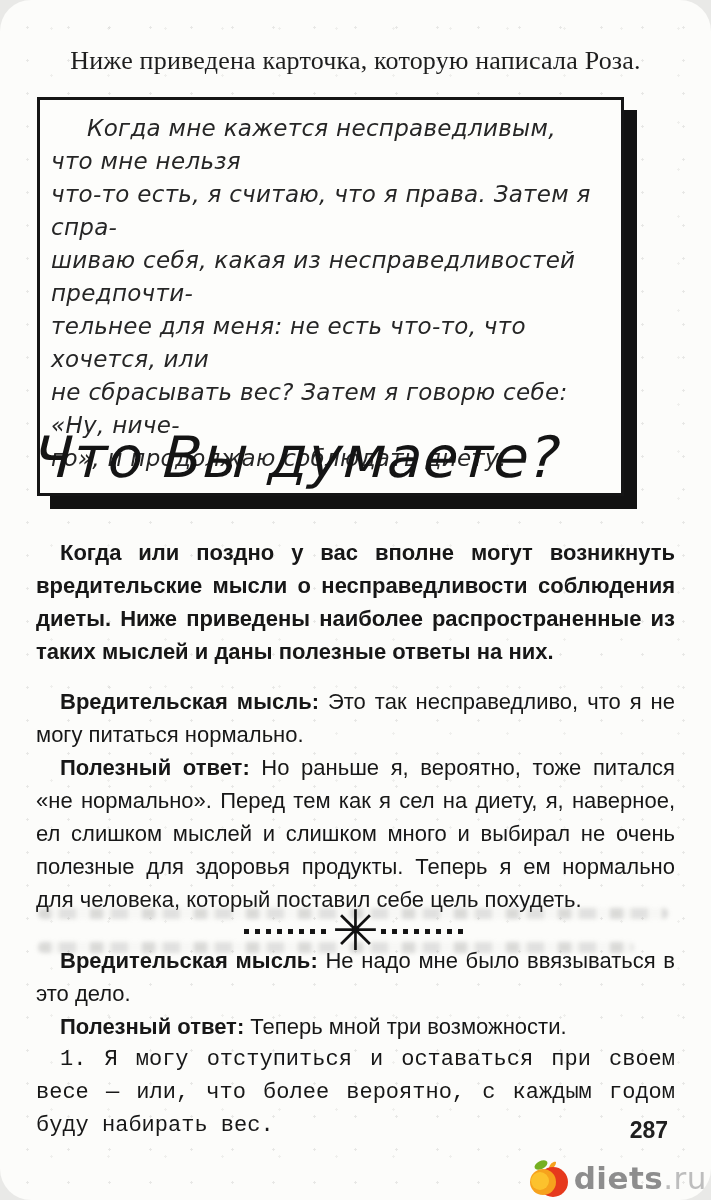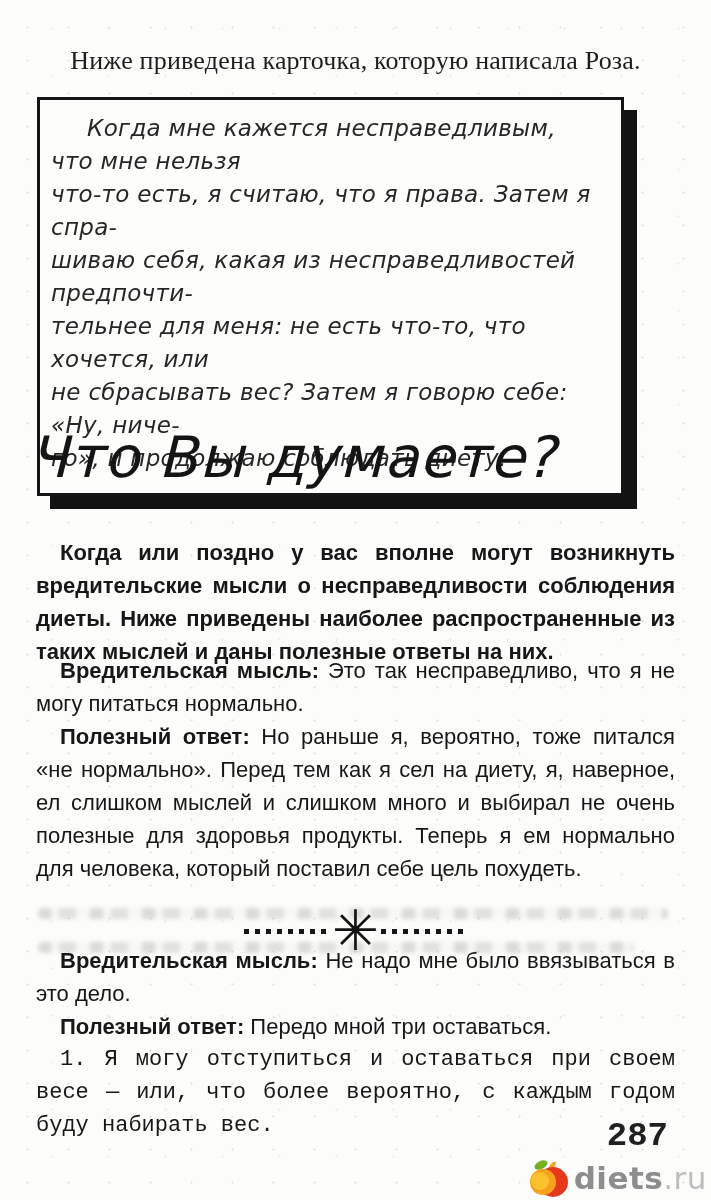--- a/index.html
+++ b/index.html
@@ -14,20 +14,21 @@
     margin: 0 auto;
     background-color: #fcfcfa;
     background-image:
       radial-gradient(circle, rgba(110,110,105,0.14) 1px, transparent 1.4px),
       radial-gradient(circle, rgba(110,110,105,0.09) 1px, transparent 1.4px);
     background-size: 41px 33px, 57px 47px;
     background-position: 7px 11px, 23px 5px;
     overflow: hidden;
     color: #1b1b1b;
     font-family: "Liberation Sans", sans-serif;
+    border-radius: 31px;
   }
 
   
   .intro-line {
     position: absolute;
     top: 46px;
     left: 0;
     width: 100%;
     text-align: center;
     font-family: "Liberation Serif", serif;
@@ -83,21 +84,21 @@
   }
   .intro-par {
     top: 536px;
     font-weight: 700;
     text-indent: 24px;
   }
   .qa-block p {
     margin: 0;
     text-indent: 24px;
   }
-  .qa1 { top: 654px; }
+  .qa1 { top: 685px; }
   .qa2 { top: 944px; }
   .label { font-weight: 700; }
   .list-item { text-indent: 16px; font-family: Liberation Mono, monospace; }
 
   
   .ghost {
     position: absolute;
     left: 38px;
     width: 630px;
     height: 11px;
@@ -132,24 +133,23 @@
     color: #121212;
     margin: 0 2px;
     font-weight: 700;
   }
 
   
   .page-number {
     position: absolute;
     top: 1117px;
     right: 43px;
-    font-size: 34px;
+    font-size: 23px;
     font-weight: 700;
     color: #202020;
-    font-family: Liberation Mono, monospace;
   }
   .watermark {
     position: absolute;
     top: 1158px;
     right: 4px;
     display: flex;
     align-items: center;
     gap: 5px;
   }
   .watermark .apple { width: 42px; height: 40px; }
@@ -191,21 +191,21 @@
   <div class="ghost ghost-2"></div>
 
   <div class="divider">
     <span class="dots"></span>
     <span class="star">✳</span>
     <span class="dots"></span>
   </div>
 
   <div class="body-text qa-block qa2">
     <p><span class="label">Вредительская мысль: </span><span>Не надо мне было ввязываться в это дело.</span></p>
-    <p><span class="label">Полезный ответ: </span><span>Передо мной три оставаться.</span></p>
+    <p><span class="label">Полезный ответ: </span><span>Теперь мной три возможности.</span></p>
     <p class="list-item">1. Я могу отступиться и оставаться при своем весе — или, что более вероятно, с каждым годом буду набирать вес.</p>
   </div>
 
   <div class="page-number">287</div>
 
   <div class="watermark">
     <svg class="apple" viewBox="0 0 42 40" xmlns="http://www.w3.org/2000/svg">
       <ellipse cx="14" cy="7" rx="7" ry="4" transform="rotate(-28 14 7)" fill="#76b021"></ellipse>
       <path d="M22 10 C 23 5, 27 3, 29 4 C 29 8, 26 10, 23 11 Z" fill="#f6a21d"></path>
       <circle cx="26" cy="24" r="15" fill="#e6391c"></circle>

